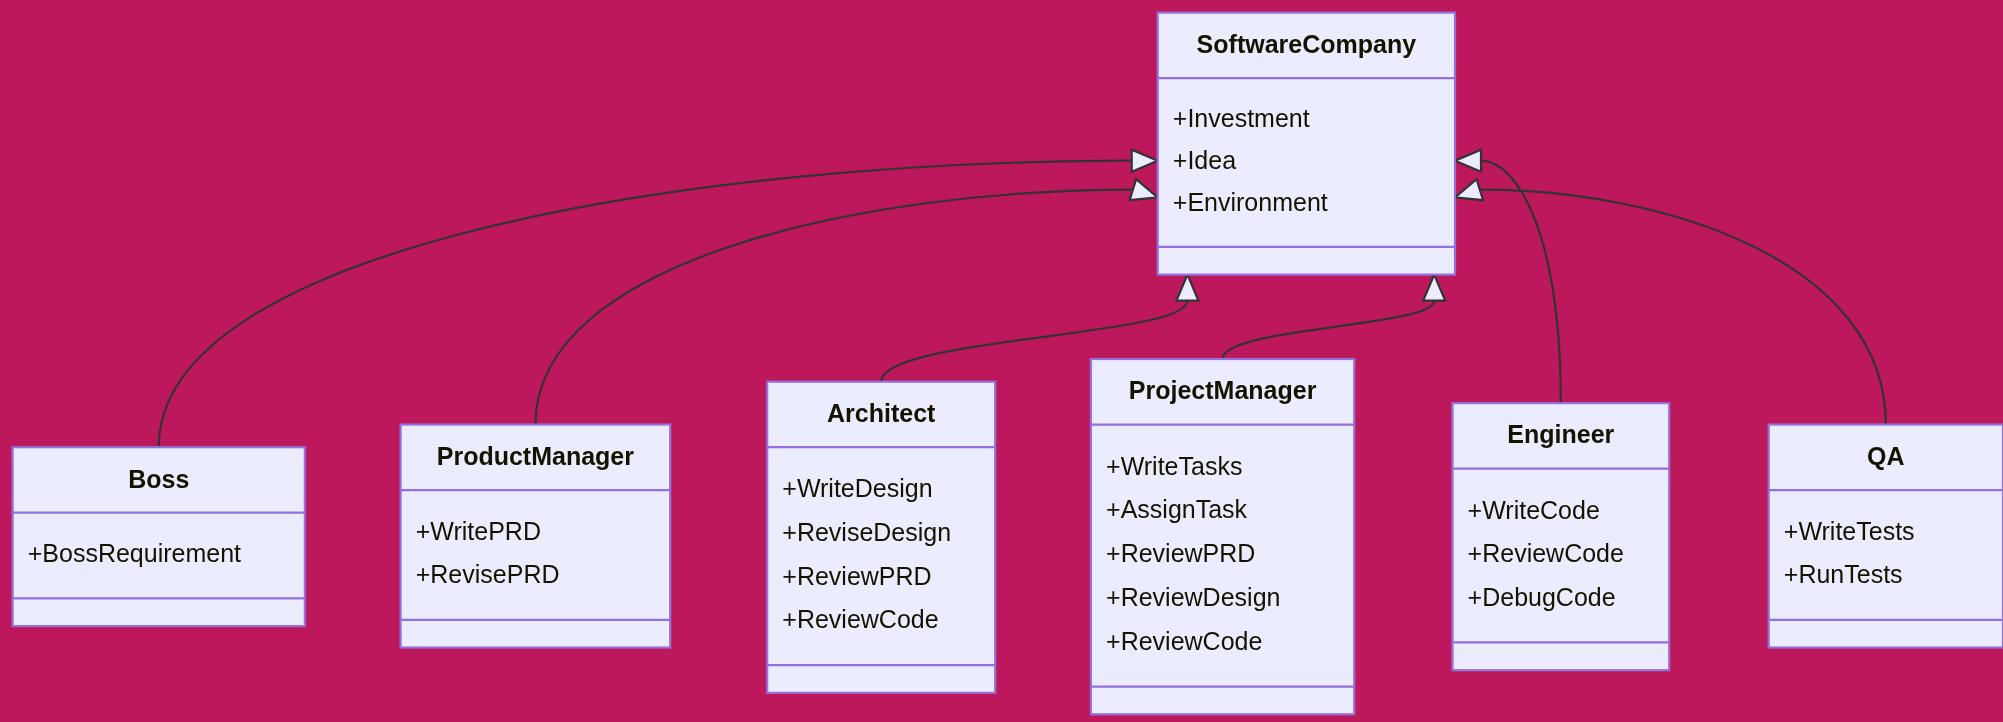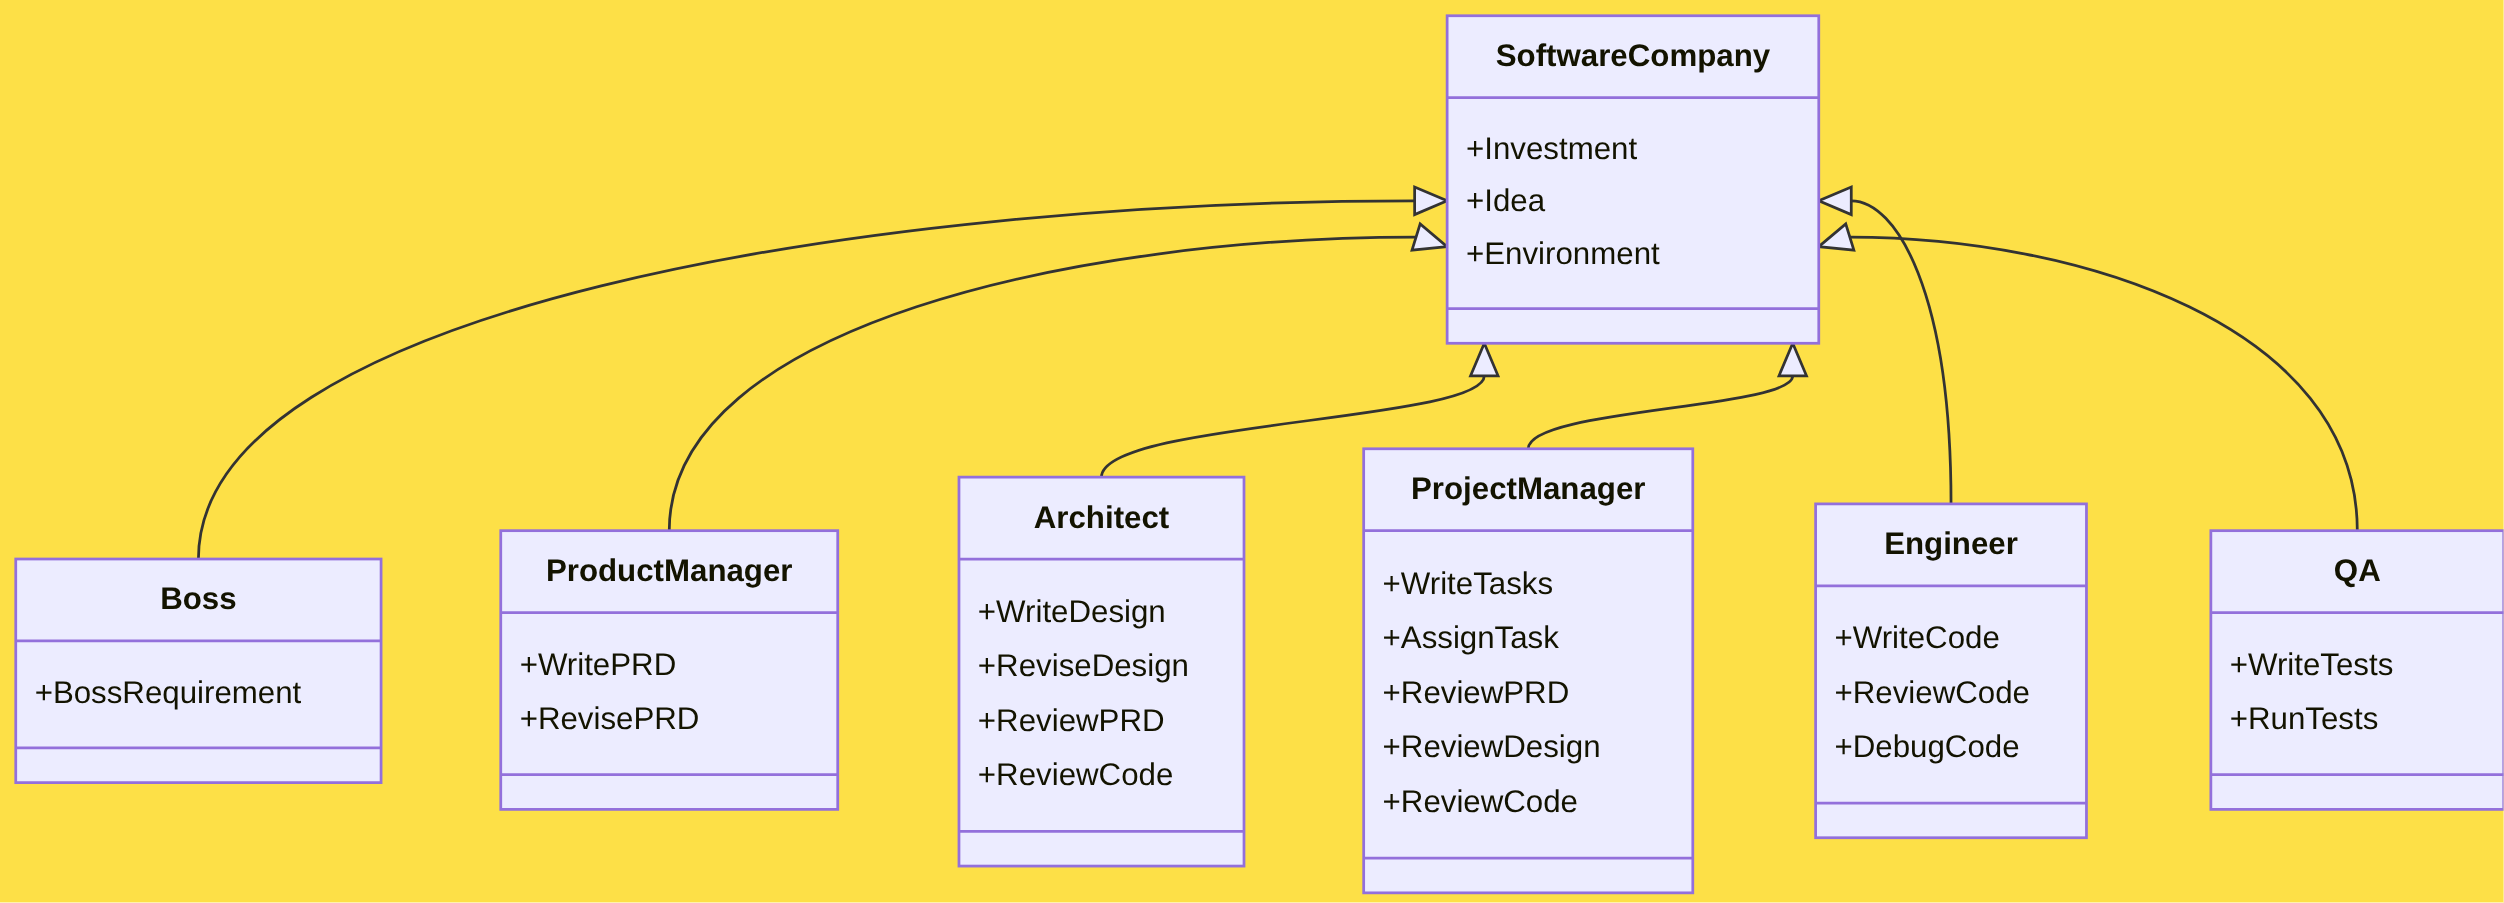--- a/index.html
+++ b/index.html
@@ -11,21 +11,21 @@
   body {
     width: 2003px;
     height: 722px;
     overflow: hidden;
     font-family: "Liberation Sans", "DejaVu Sans", sans-serif;
   }
   #diagram-root {
     position: relative;
     width: 2003px;
     height: 722px;
-    background: #fde047;
+    background: #be185d;
   }
   svg#uml-canvas {
     position: absolute;
     left: 0;
     top: 0;
     width: 2003px;
     height: 722px;
     display: block;
   }
   .cls-box {

